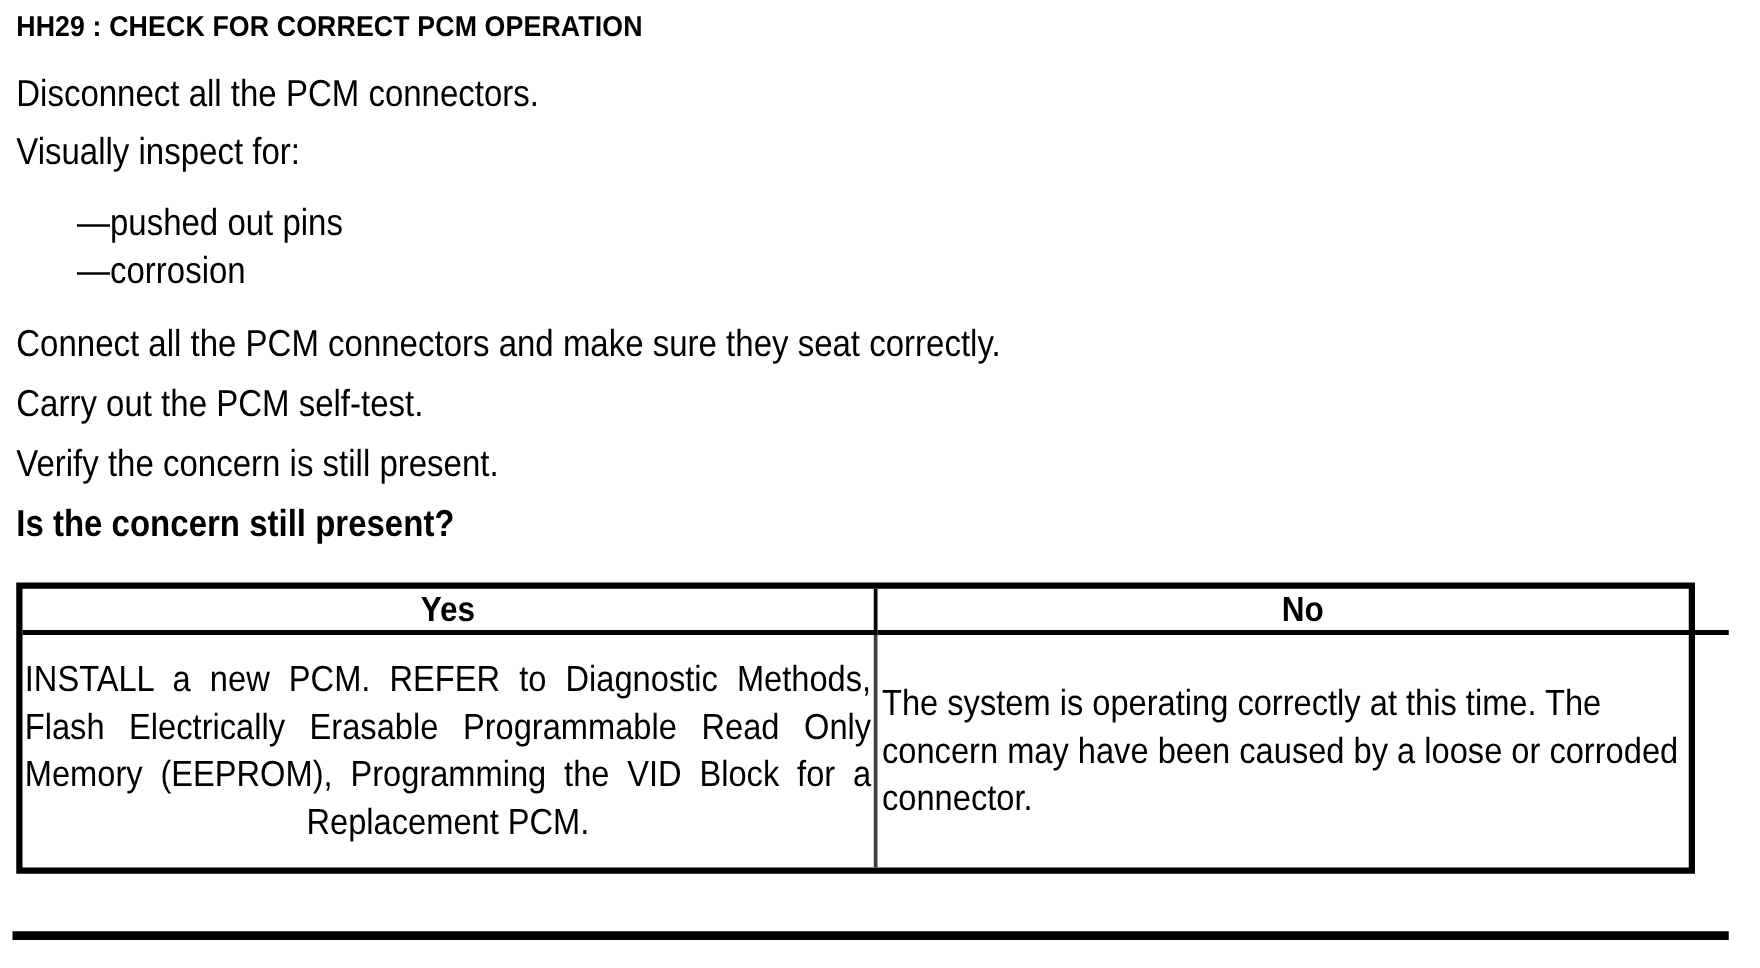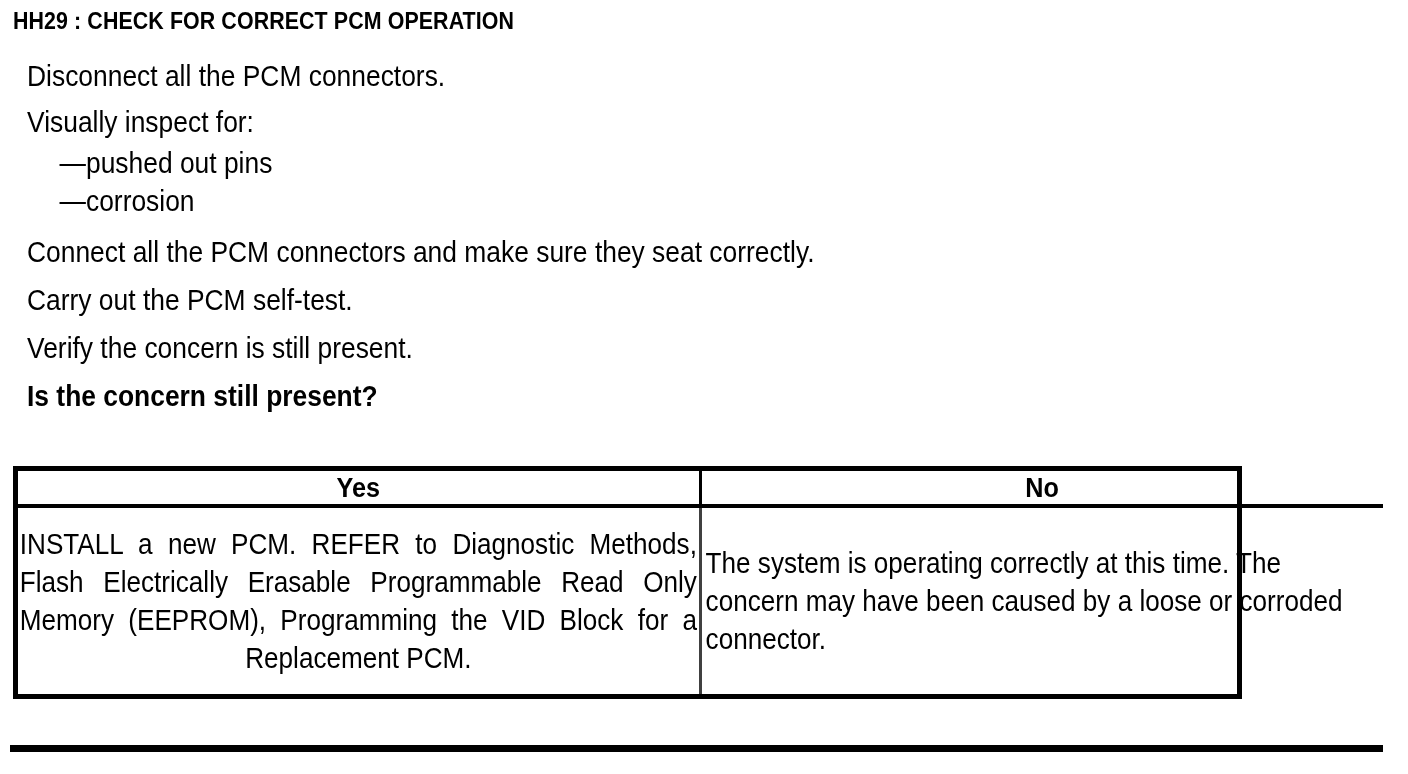--- a/index.html
+++ b/index.html
@@ -32,57 +32,57 @@
     letter-spacing: 0.1px;
     transform: scaleX(0.93);
     transform-origin: left top;
     white-space: nowrap;
     line-height: 28px;
   }
 
   
   .body-block {
     position: absolute;
-    left: 27px;
+    left: 13px;
     top: 52px;
     width: 1380px;
   }
   .para {
     font-size: 30px;
     line-height: 48px;
     font-weight: normal;
     white-space: nowrap;
     transform: scaleX(0.88);
     transform-origin: left center;
   }
   .para.bold {
     font-weight: bold;
   }
   .sub-list {
-    margin: 0;
+    margin: 16px;
     padding: 0;
   }
   .sub-item {
     font-size: 30px;
     line-height: 38px;
     padding-left: 37px;
     white-space: nowrap;
     transform: scaleX(0.88);
     transform-origin: left center;
   }
   .para.tight-top {
     line-height: 44px;
   }
 
   
   .decision-table {
     position: absolute;
     left: 13px;
     top: 466px;
-    width: 1229px;
+    width: 1343px;
     border: 5px solid #000;
     border-collapse: collapse;
     box-sizing: border-box;
     background: #fff;
   }
   .decision-table table {
     width: 100%;
     border-collapse: collapse;
     table-layout: fixed;
   }

